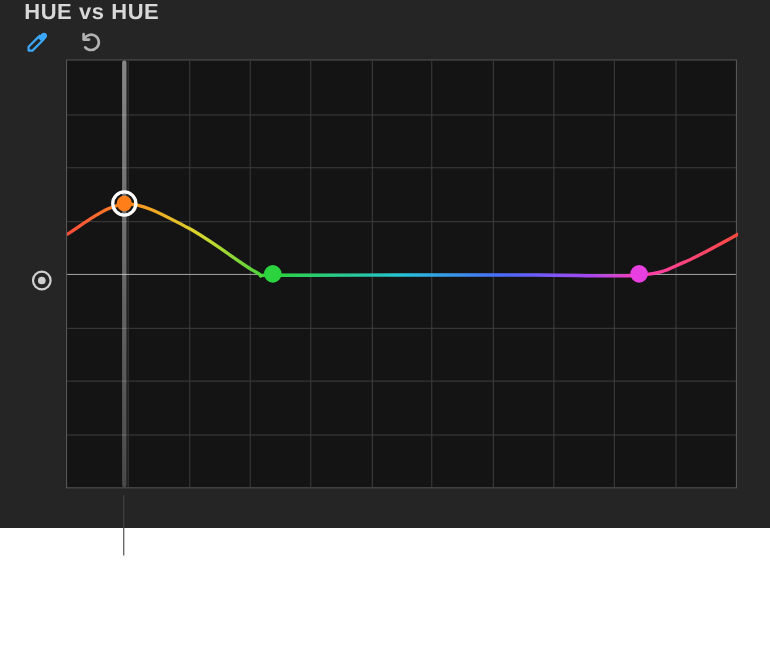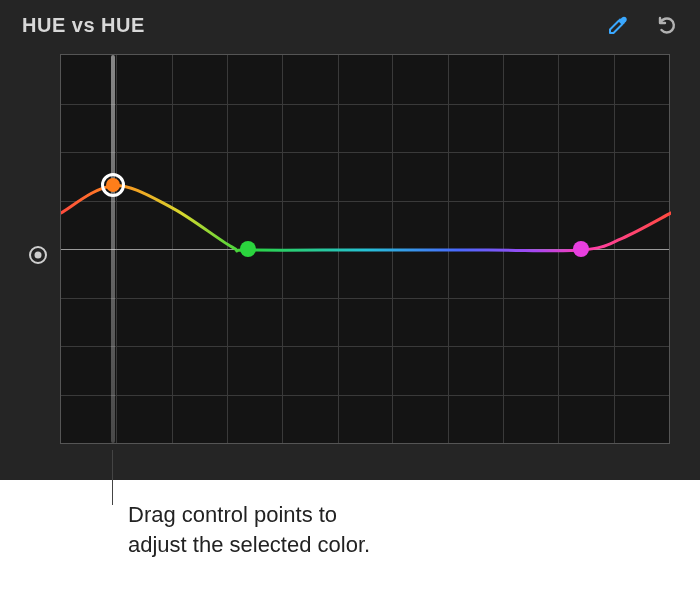--- a/index.html
+++ b/index.html
@@ -5,24 +5,25 @@
   * { box-sizing: border-box; margin: 0; padding: 0; }
   html, body { width: 700px; height: 593px; background: #ffffff; font-family: -apple-system, "Helvetica Neue", Arial, sans-serif; }
   .panel {
     position: relative;
     width: 700px;
     height: 480px;
     background: #252525;
   }
   .header {
     display: flex;
-    align-items: center;
+    align-items: flex-start;
     justify-content: space-between;
     height: 50px;
     padding: 0 22px 0 22px;
+    flex-direction: column;
   }
   .title {
     color: #d8d8d8;
     font-size: 20px;
     font-weight: 600;
     letter-spacing: 0.5px;
   }
   .header-tools { display: flex; align-items: center; gap: 24px; }
   .icon-btn { width: 24px; height: 24px; display: flex; align-items: center; justify-content: center; cursor: pointer; }
   .graph-area {
@@ -161,17 +162,13 @@
       <div class="control-point selected" style="left: 8.6%; top: 33.5%;">
         <div class="inner" style="background: rgb(255, 126, 26);"></div>
       </div>
       <div class="control-point" style="left: 30.8%; top: 50%; background: rgb(43, 212, 62);"></div>
       <div class="control-point" style="left: 85.5%; top: 50%; background: rgb(232, 63, 224);"></div>
     </div>
 </div>
 
 <div class="caption-area">
   <div class="callout-line"></div>
-  <div class="caption">
-    <span>Drag control points to</span><br>
-    <span>adjust the selected color.</span>
-  </div>
 </div>
 
 </body></html>

